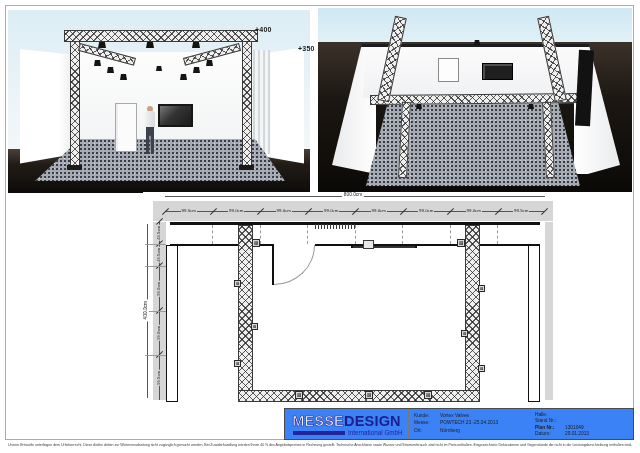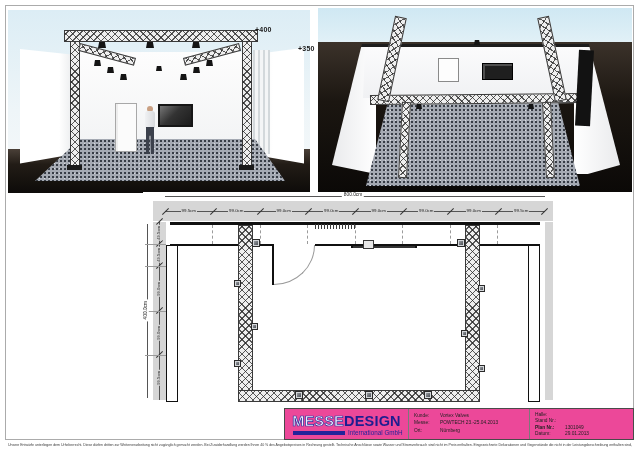--- a/index.html
+++ b/index.html
@@ -125,21 +125,21 @@
   .fp-tvbar{left:208px;top:54px;width:62px;height:2px;background:#333;border-left:2px solid #111;border-right:2px solid #111;}
   .fp-tvmount{left:220px;top:48px;width:11px;height:9px;border:1px solid #3a3a3a;background:#e8e8e8;box-sizing:border-box;}
   .clamp{position:absolute;width:8px;height:8px;background:#d4d7da;border:1px solid #2a2a2a;box-sizing:border-box;}
   .clamp::after{content:"";position:absolute;left:1px;top:1px;right:1px;bottom:1px;
       background:linear-gradient(135deg,#9a9ea4,#4c5056);}
   .vdash{position:absolute;top:33px;height:19px;width:0;border-left:1px dashed #9b9b9b;}
   .hext{position:absolute;left:2px;width:21px;height:0;border-top:1px solid #9b9b9b;}
 
   
   .tb{left:284px;top:408px;width:350px;height:32px;border:1px solid #4a4a4a;box-sizing:border-box;
-      background:#ec4899;display:flex;}
+      background:#3b82f6;display:flex;}
   .tb-logo{width:124px;border-right:1px solid #7a7a7a;box-sizing:border-box;position:relative;padding-top:3px;text-align:center;}
   .logo-messe{font-size:14.5px;font-weight:800;color:#f0f0fa;-webkit-text-stroke:.7px #2b2b9e;letter-spacing:.2px;}
   .logo-design{font-size:14.5px;font-weight:800;color:#1d1d90;letter-spacing:.2px;}
   .logo-row2{display:flex;align-items:center;justify-content:flex-start;padding-left:8px;margin-top:-1px;}
   .logo-bar{width:52px;height:4px;background:#23239a;margin-right:3px;}
   .logo-sub{font-size:6.3px;color:#23239a;}
   .tb-fields{flex:1;padding:3px 5px;font-size:4.8px;line-height:1.55;box-sizing:border-box;}
   .tb-right{width:104px;border-left:1px solid #7a7a7a;box-sizing:border-box;padding:3px 5px;font-size:4.8px;line-height:1.35;}
   .tb-row{display:flex;}
   .tb-label{width:26px;color:#222;}

